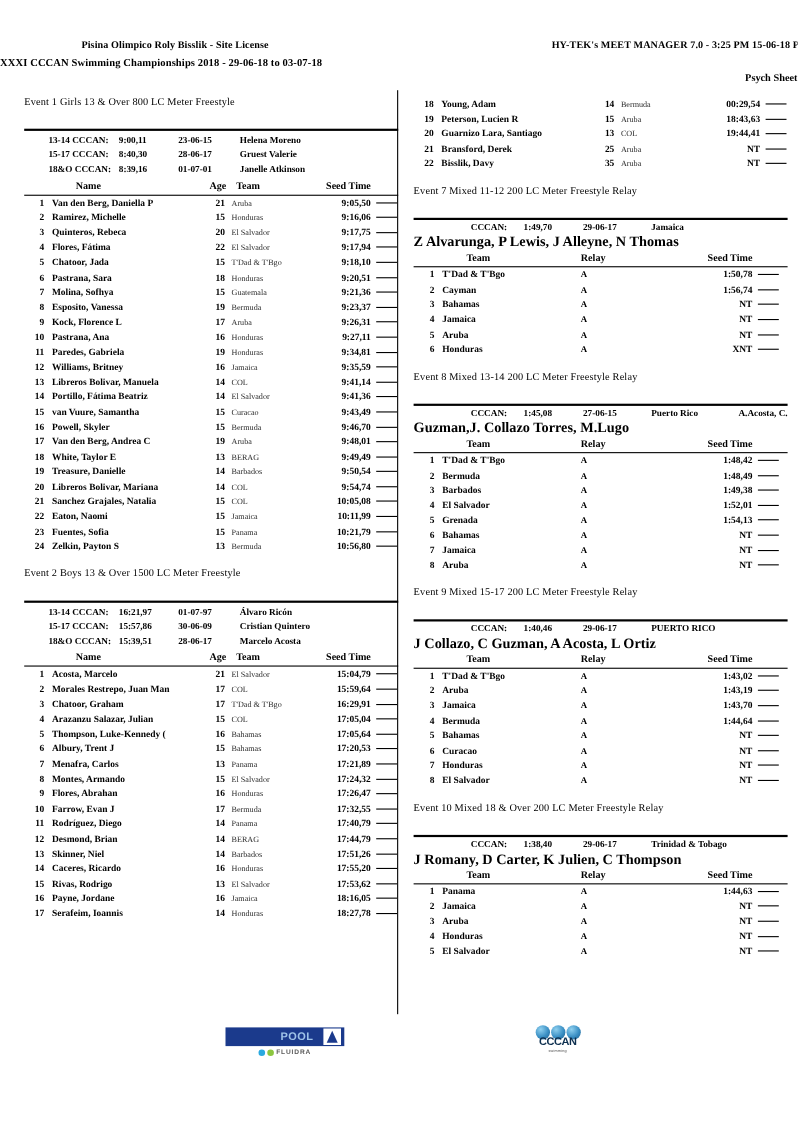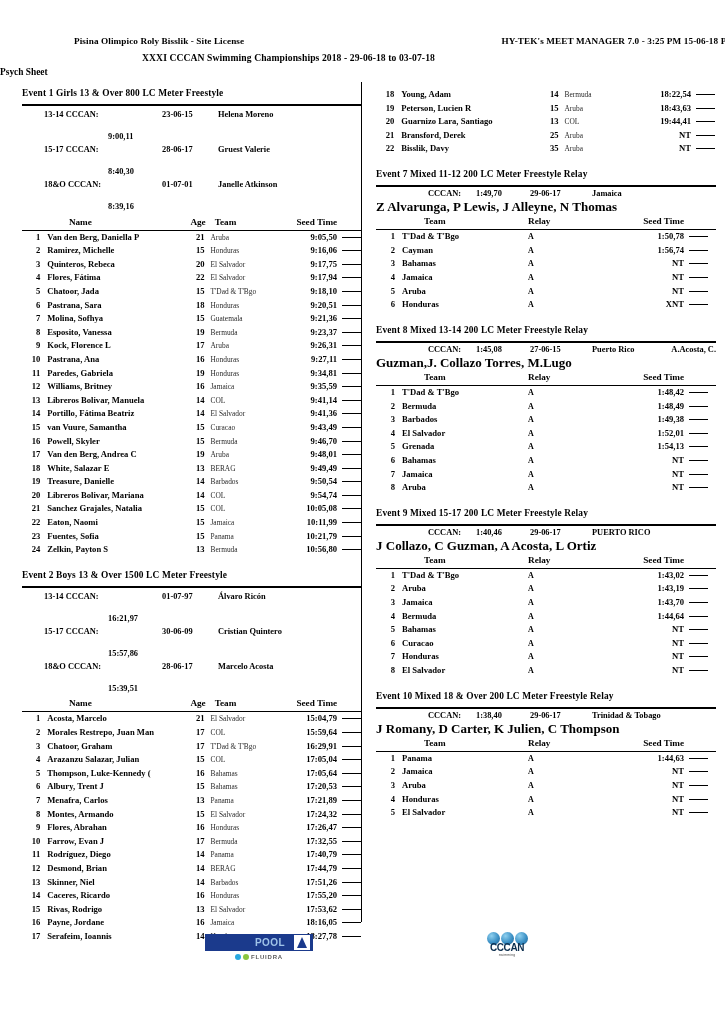--- a/index.html
+++ b/index.html
@@ -34,30 +34,29 @@
     align-items: baseline;
     font-size: 9.2px;
     font-weight: bold;
     letter-spacing: .1px;
     margin-left: 48px;
   }
   .pg-title-1 {
     position: absolute;
     left: 0; top: 52px;
     width: 577px;
-    text-align: center;
     font-size: 9.6px;
     font-weight: bold;
     letter-spacing: .1px;
   }
   .pg-title-2 {
     position: absolute;
     left: 0; top: 67px;
     width: 725px;
-    text-align: left;
+    text-align: right;
     font-size: 9.4px;
     font-weight: bold;
   }
 
   
   .col {
     position: absolute;
     top: 88px;
     width: 340px;
   }
@@ -71,23 +70,23 @@
     width: 1px;
     height: 840px;
     background: #000;
   }
 
   
   .event { margin-bottom: 13px; }
 
   .event-title {
     font-size: 9.4px;
-    font-weight: bold;
+    font-weight: normal;
     letter-spacing: .15px;
-    padding-bottom: 5px;
+    padding-bottom: 18px;
   }
   .rule-thick {
     height: 0;
     border-top: 2px solid #000;
     margin-top: 1px;
   }
   .rule-thin {
     height: 0;
     border-top: 1px solid #000;
     margin-top: 1px;
@@ -95,21 +94,21 @@
 
   .records { margin-top: 2px; }
   .rec-row {
     display: flex;
     font-size: 8.4px;
     font-weight: bold;
     line-height: 13.2px;
     white-space: nowrap;
   }
   .rec-label { width: 86px; padding-left: 22px; box-sizing: border-box; }
-  .rec-time  { width: 54px; margin-top: 22px; }
+  .rec-time  { width: 54px; }
   .rec-date  { width: 56px; }
   .rec-who   { flex: 1; }
 
   .relay-rec {
     display: flex;
     font-size: 8.4px;
     font-weight: bold;
     line-height: 13.2px;
     white-space: nowrap;
     padding-left: 52px;
@@ -453,21 +452,21 @@
           <div class="entry-row">
             <span class="c-place">17</span>
             <span class="c-name">Van den Berg, Andrea C</span>
             <span class="c-age">19</span>
             <span class="c-team">Aruba</span>
             <span class="c-seed">9:48,01</span>
             <span class="c-blank"><i></i></span>
           </div>
           <div class="entry-row">
             <span class="c-place">18</span>
-            <span class="c-name">White, Salazar E</span>
+            <span class="c-name">White, Taylor E</span>
             <span class="c-age">13</span>
             <span class="c-team">BERAG</span>
             <span class="c-seed">9:49,49</span>
             <span class="c-blank"><i></i></span>
           </div>
           <div class="entry-row">
             <span class="c-place">19</span>
             <span class="c-name">Treasure, Danielle</span>
             <span class="c-age">14</span>
             <span class="c-team">Barbados</span>
@@ -693,21 +692,21 @@
 
   <div class="col col-right">
 
     <div class="event">
       <div id="e2c-rows">
           <div class="entry-row">
             <span class="c-place">18</span>
             <span class="c-name">Young, Adam</span>
             <span class="c-age">14</span>
             <span class="c-team">Bermuda</span>
-            <span class="c-seed">18:22,54</span>
+            <span class="c-seed">00:29,54</span>
             <span class="c-blank"><i></i></span>
           </div>
           <div class="entry-row">
             <span class="c-place">19</span>
             <span class="c-name">Peterson, Lucien R</span>
             <span class="c-age">15</span>
             <span class="c-team">Aruba</span>
             <span class="c-seed">18:43,63</span>
             <span class="c-blank"><i></i></span>
           </div>

